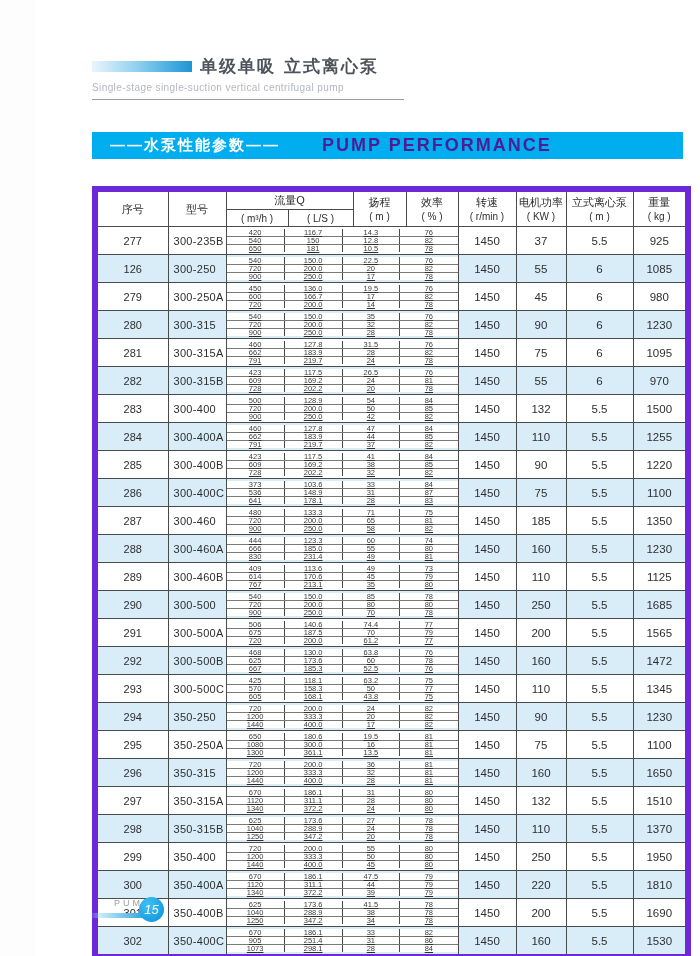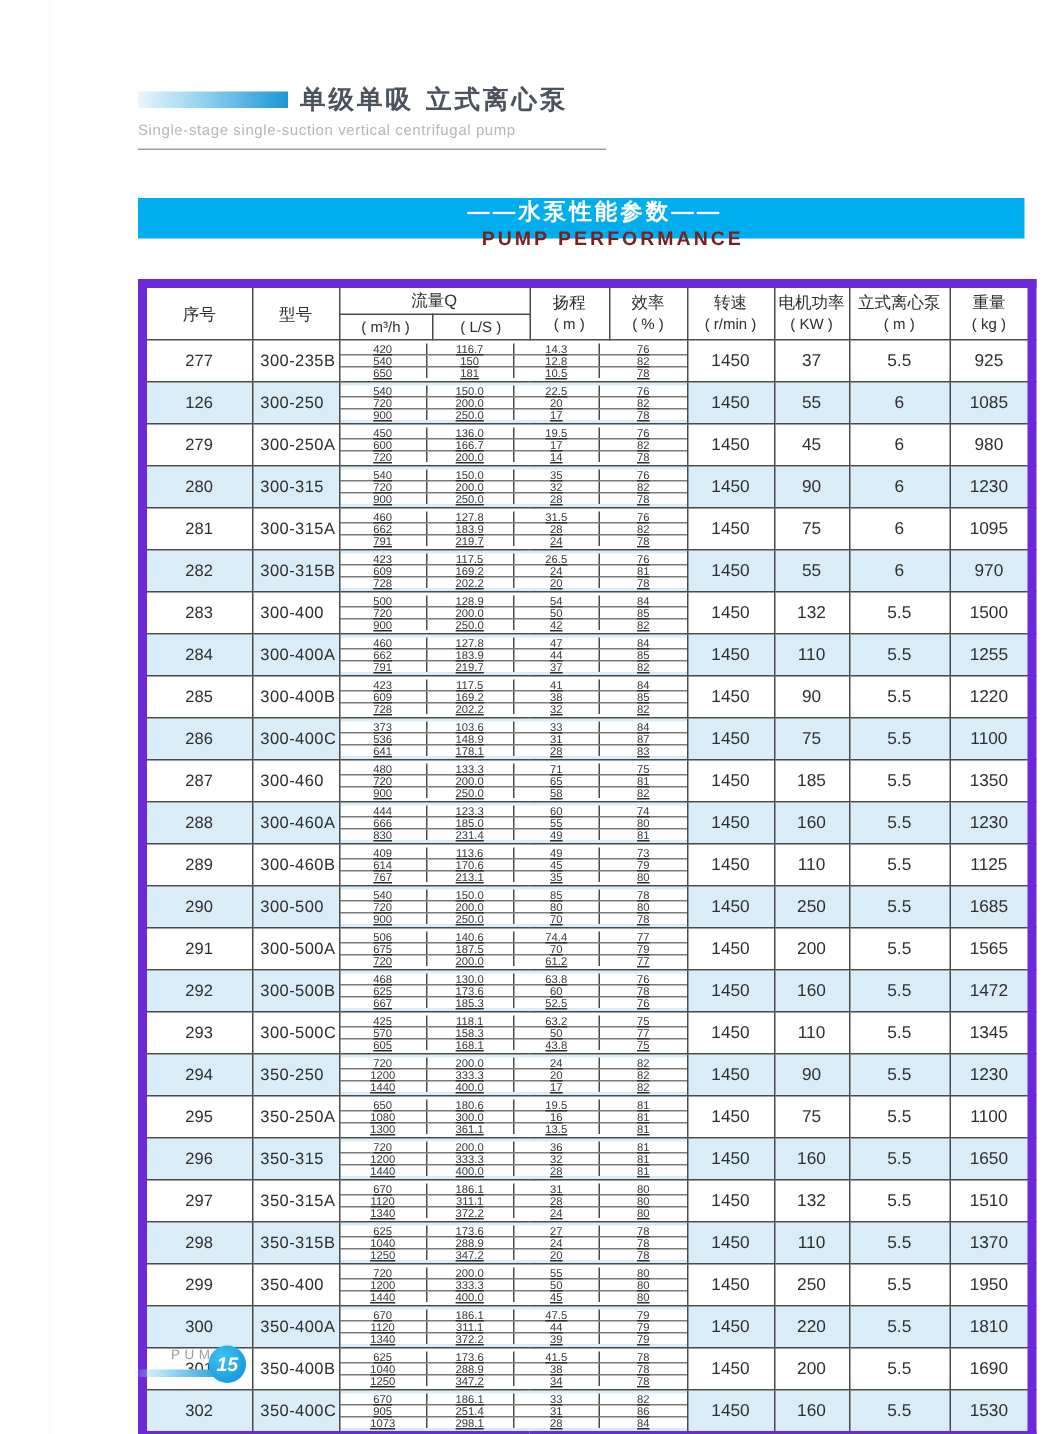--- a/index.html
+++ b/index.html
@@ -8,23 +8,23 @@
 
   
   .doc-header { position:absolute; left:57px; top:55px; width:590px; }
   .title-row { display:flex; align-items:center; gap:8px; }
   .accent-bar { width:100px; height:11px; background:linear-gradient(to right,#eaf5fc,#8fd0ef 45%,#1b96d5); }
   .title-cn { font-family:"DejaVu Serif","Liberation Serif",serif; font-size:17px; font-weight:bold; color:#4d535c; letter-spacing:2px; }
   .subtitle-en { margin-top:4px; font-size:10px; color:#b3b7bc; letter-spacing:0.4px; }
   .header-rule { margin-top:6px; width:312px; border:none; border-top:1px solid #9aa0a6; }
 
   
-  .banner { position:absolute; left:57px; top:132px; width:591px; height:27px; background:#00aeef; display:flex; align-items:center;flex-direction:column; }
+  .banner { position:absolute; left:57px; top:132px; width:591px; height:27px; background:#00aeef; display:flex; align-items:center; }
   .banner-cn { color:#ffffff; font-size:15px; font-weight:bold; letter-spacing:2px; margin-left:18px; }
-  .banner-en { color:#7f1d1d; font-size:13px; font-weight:bold; letter-spacing:2px; margin-left:42px; }
+  .banner-en { color:#4c1d95; font-size:18px; font-weight:bold; letter-spacing:2px; margin-left:42px; }
 
   
   .tbl-wrap { position:absolute; left:57px; top:186px; }
   table.main { border-collapse:collapse; width:593px; table-layout:fixed; border:6px solid #6d28d9; }
   table.main th, table.main td { border:1px solid #4a4a4a; color:#2e2e2e; }
   thead th { background:#ffffff; font-weight:normal; font-size:11px; text-align:center; padding:1px 0; }
   thead .unit { font-size:10px; }
   thead tr.units th { font-size:10px; height:17px; }
   thead tr.names th { height:18px; }
   .two-line { line-height:1.3; }
@@ -43,21 +43,21 @@
   table.sub td:last-child { border-right:none; }
   table.sub tr:last-child td { border-bottom:none; }
 
   
   .footer { position:absolute; left:53px; top:896px; width:120px; height:40px; }
   .footer-brand { position:absolute; left:26px; top:2px; font-size:9px; letter-spacing:3px; color:#9aa0a6; }
   .footer-swoosh { position:absolute; left:0; top:17px; width:62px; height:5px;
                    background:linear-gradient(to right, rgba(41,170,225,0) 0%, #9ad8f3 40%, #1b9cd8 100%); }
   .page-badge { position:absolute; left:51px; top:1px; width:25px; height:25px; border-radius:50%;
                 background:radial-gradient(circle at 35% 30%, #3fc0f5, #0a90d8); color:#ffffff;
-                font-size:13px; font-weight:bold; font-style:italic; display:flex; align-items:center; justify-content:center; }
+                font-size:13px; font-weight:normal; font-style:italic; display:flex; align-items:center; justify-content:center; }
 </style>
 </head>
 <body>
 
 <div class="page">
 
   <div class="doc-header">
     <div class="title-row">
       <span class="accent-bar"></span>
       <span class="title-cn">单级单吸 立式离心泵</span>

